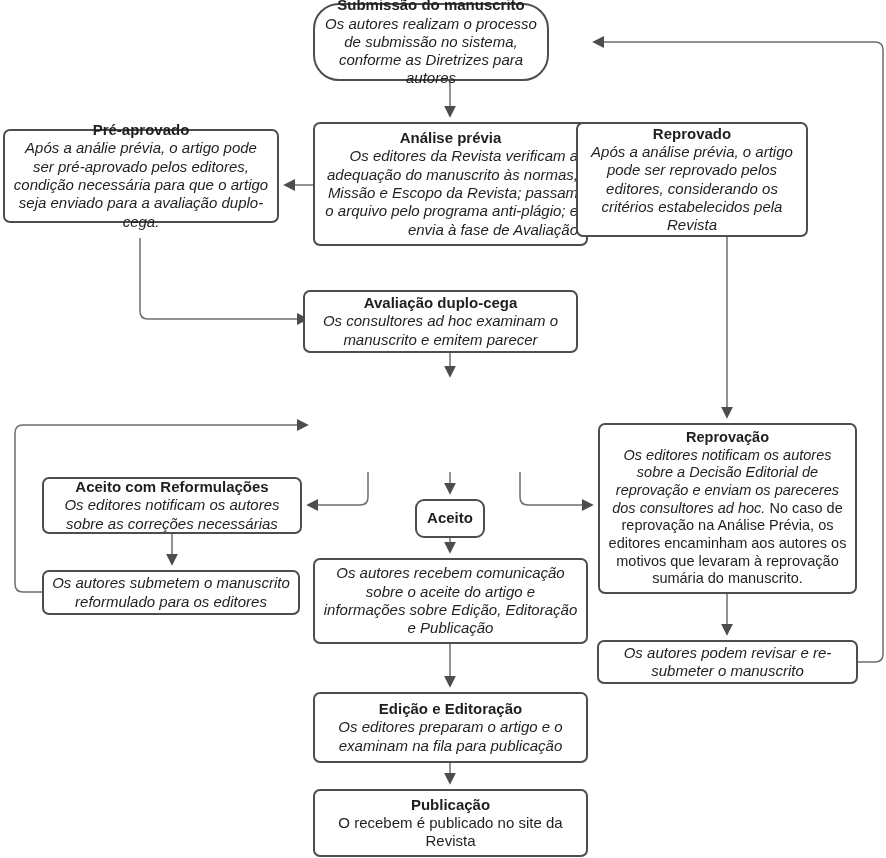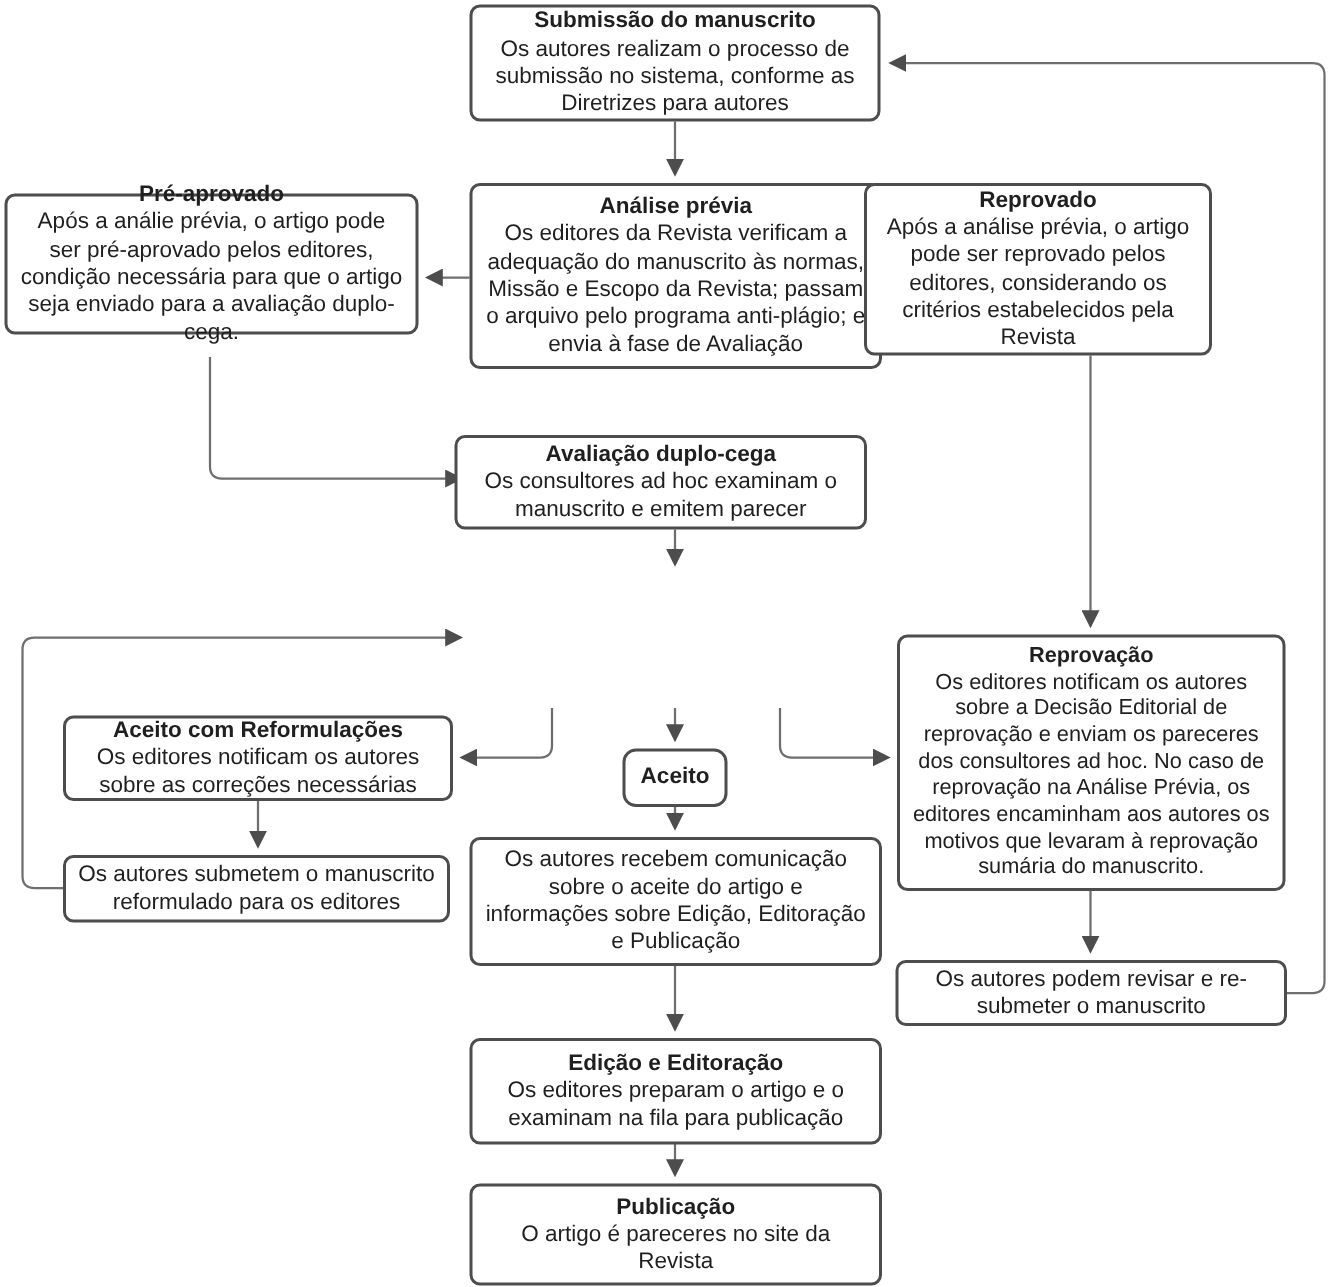--- a/index.html
+++ b/index.html
@@ -9,25 +9,25 @@
   }
   #edges { position:absolute; left:0; top:0; width:886px; height:858px; z-index:0; }
   .node {
     position:absolute; box-sizing:border-box; z-index:1;
     background:#ffffff; border:2px solid #4d4d4d; border-radius:7px;
     display:flex; flex-direction:column; justify-content:center; align-items:center;
     text-align:center; padding:3px 8px;
     font-size:15px; line-height:1.22;
   }
   .node-title { font-weight:bold; font-style:normal; }
-  .node-body  { }
+  .node-body  { font-style:italic; }
   .upright    { font-style:normal; }
 
-  #n-submissao   { left:313px; top:3px;   width:274px; height:78px; }
-  #n-analise     { left:313px; top:122px; width:275px; height:124px; }
+  #n-submissao   { left:313px; top:3px;   width:236px; height:78px;border-radius:26px; }
+  #n-analise     { left:313px; top:122px; width:275px; height:124px;text-align:right; }
   #n-preaprovado { left:3px;   top:129px; width:276px; height:94px; }
   #n-reprovado   { left:576px; top:122px; width:232px; height:115px; }
   #n-avaliacao   { left:303px; top:290px; width:275px; height:63px; }
   #n-decisao     { left:313px; top:382px; width:275px; height:90px; }
   #n-aceitoref   { left:42px;  top:477px; width:260px; height:57px; }
   #n-resubmete   { left:42px;  top:570px; width:258px; height:45px; }
   #n-aceito      { left:415px; top:499px; width:70px;  height:39px; border-radius:9px; }
   #n-reprovacao  { left:598px; top:423px; width:259px; height:171px; font-size:14.5px; }
   #n-comunicacao { left:313px; top:558px; width:275px; height:86px; }
   #n-revisar     { left:597px; top:640px; width:261px; height:44px; }
@@ -119,16 +119,16 @@
     <div class="node-body">Os autores podem revisar e re-submeter o manuscrito</div>
   </div>
 
   <div class="node" id="n-edicao">
     <div class="node-title">Edição e Editoração</div>
     <div class="node-body">Os editores preparam o artigo e o examinam na fila para publicação</div>
   </div>
 
   <div class="node" id="n-publicacao">
     <div class="node-title">Publicação</div>
-    <div class="node-body upright">O artigo é pareceres no site da Revista</div>
+    <div class="node-body upright">O recebem é publicado no site da Revista</div>
   </div>
 
 </div>
 
 </body></html>

